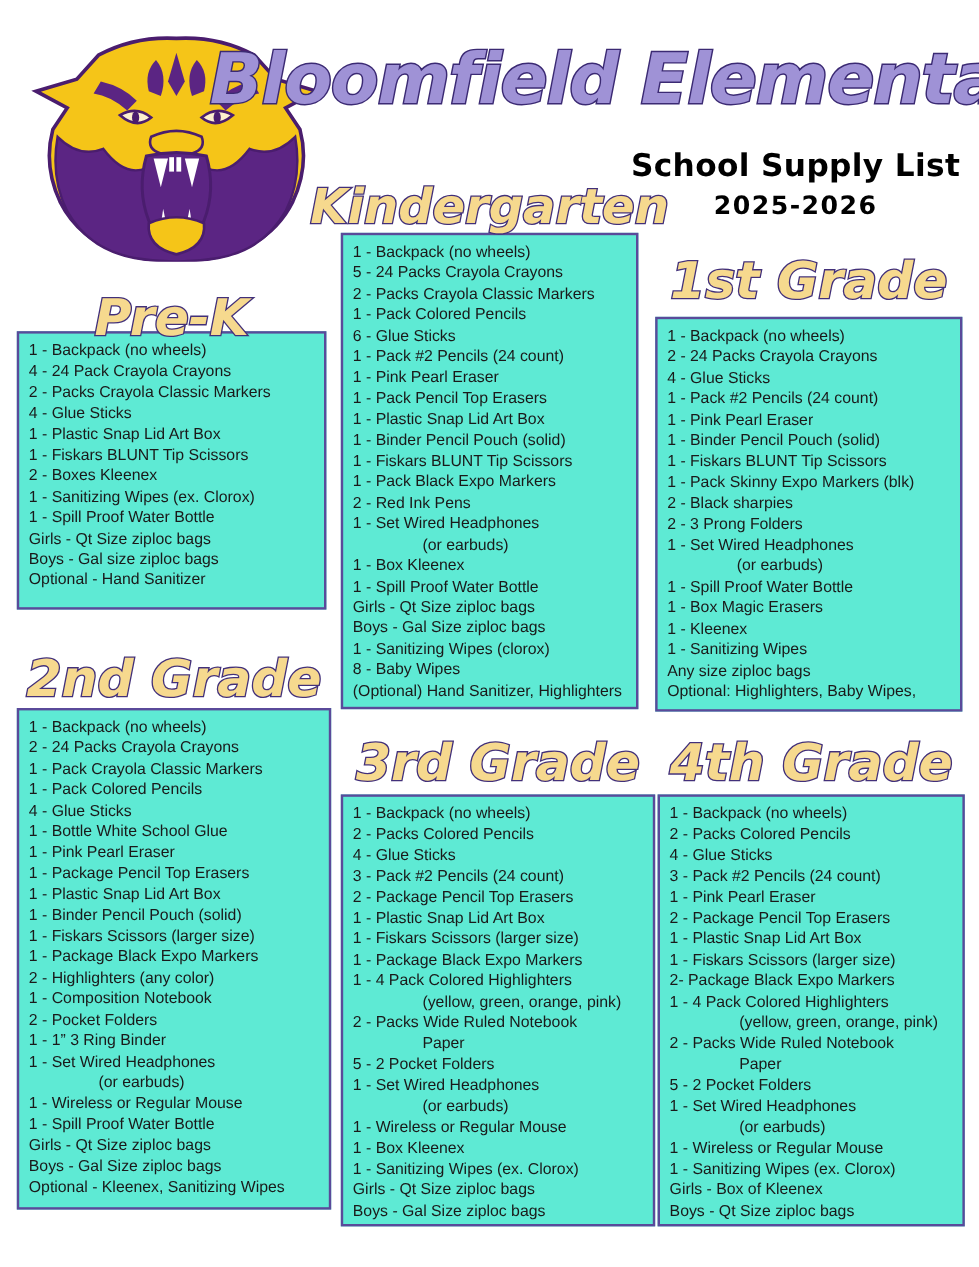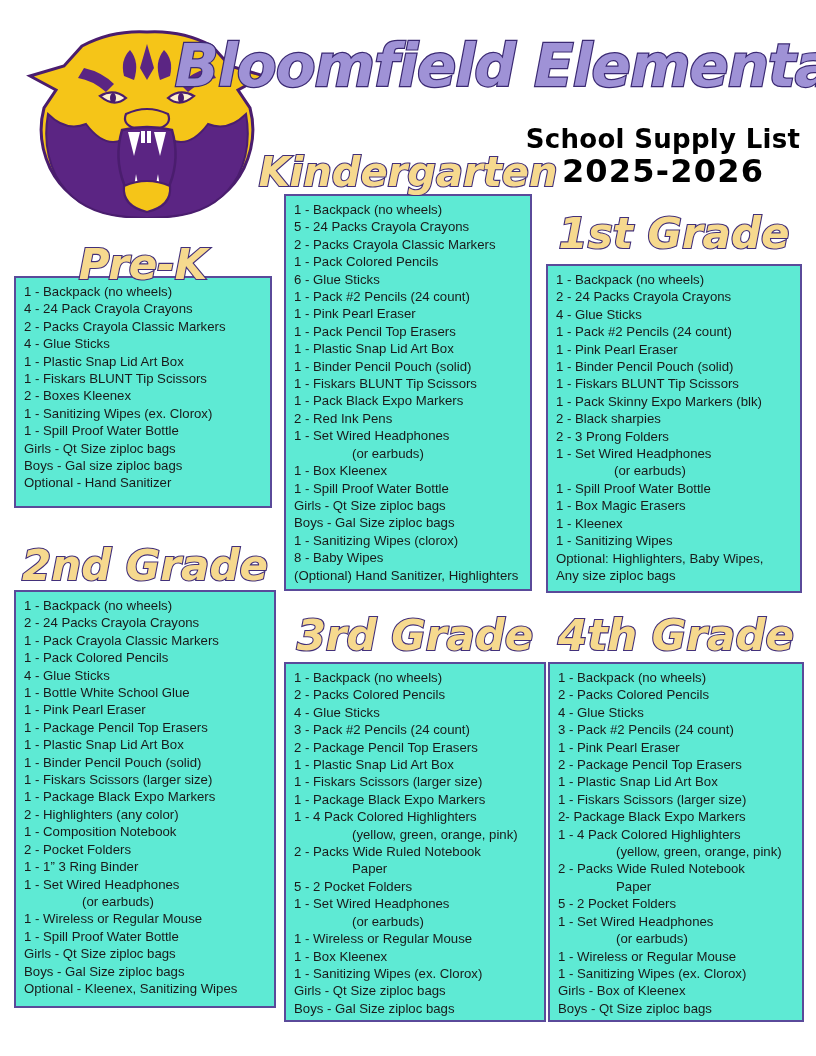--- a/index.html
+++ b/index.html
@@ -41,21 +41,21 @@
     width: 286px; text-align: center;
     color: #000000;
   }
   #subtitle-line1 {
     font-family: "DejaVu Sans", sans-serif;
     font-weight: bold; font-size: 26px; line-height: 30px;
     letter-spacing: 0.3px;
   }
   #subtitle-line2 {
     font-family: "DejaVu Sans", sans-serif;
-    font-weight: bold; font-size: 32px; line-height: 34px;
+    font-weight: bold; font-size: 21px; line-height: 34px;
     letter-spacing: 1.2px;
   }
 
   
   .section { position: absolute; }
   .sec-heading {
     position: absolute;
     height: 52px;
     left: 0; top: 0;
     width: 100%;
@@ -218,22 +218,22 @@
         <div class="item">1 - Fiskars BLUNT Tip Scissors</div>
         <div class="item">1 - Pack Skinny Expo Markers (blk)</div>
         <div class="item">2 - Black sharpies</div>
         <div class="item">2 - 3 Prong Folders</div>
         <div class="item">1  - Set Wired Headphones</div>
         <div class="item indent">(or earbuds)</div>
         <div class="item">1 - Spill Proof Water Bottle</div>
         <div class="item">1 - Box Magic Erasers</div>
         <div class="item">1 - Kleenex</div>
         <div class="item">1 -  Sanitizing Wipes</div>
+        <div class="item">Any size ziploc bags</div>
         <div class="item">Optional: Highlighters,  Baby Wipes,</div>
-        <div class="item">Any size ziploc bags</div>
       </div>
   </div>
 
   <div class="section" style="left:14px; top:540px; width:262px;">
     <div class="sec-heading" style="top:0;">
       <svg viewBox="0 0 262 52" preserveAspectRatio="none">
         <text class="head-text" x="131" y="40" text-anchor="middle">2nd Grade</text>
       </svg>
     </div>
     <div class="sec-box" style="top:50px; width:262px; height:418px;">

